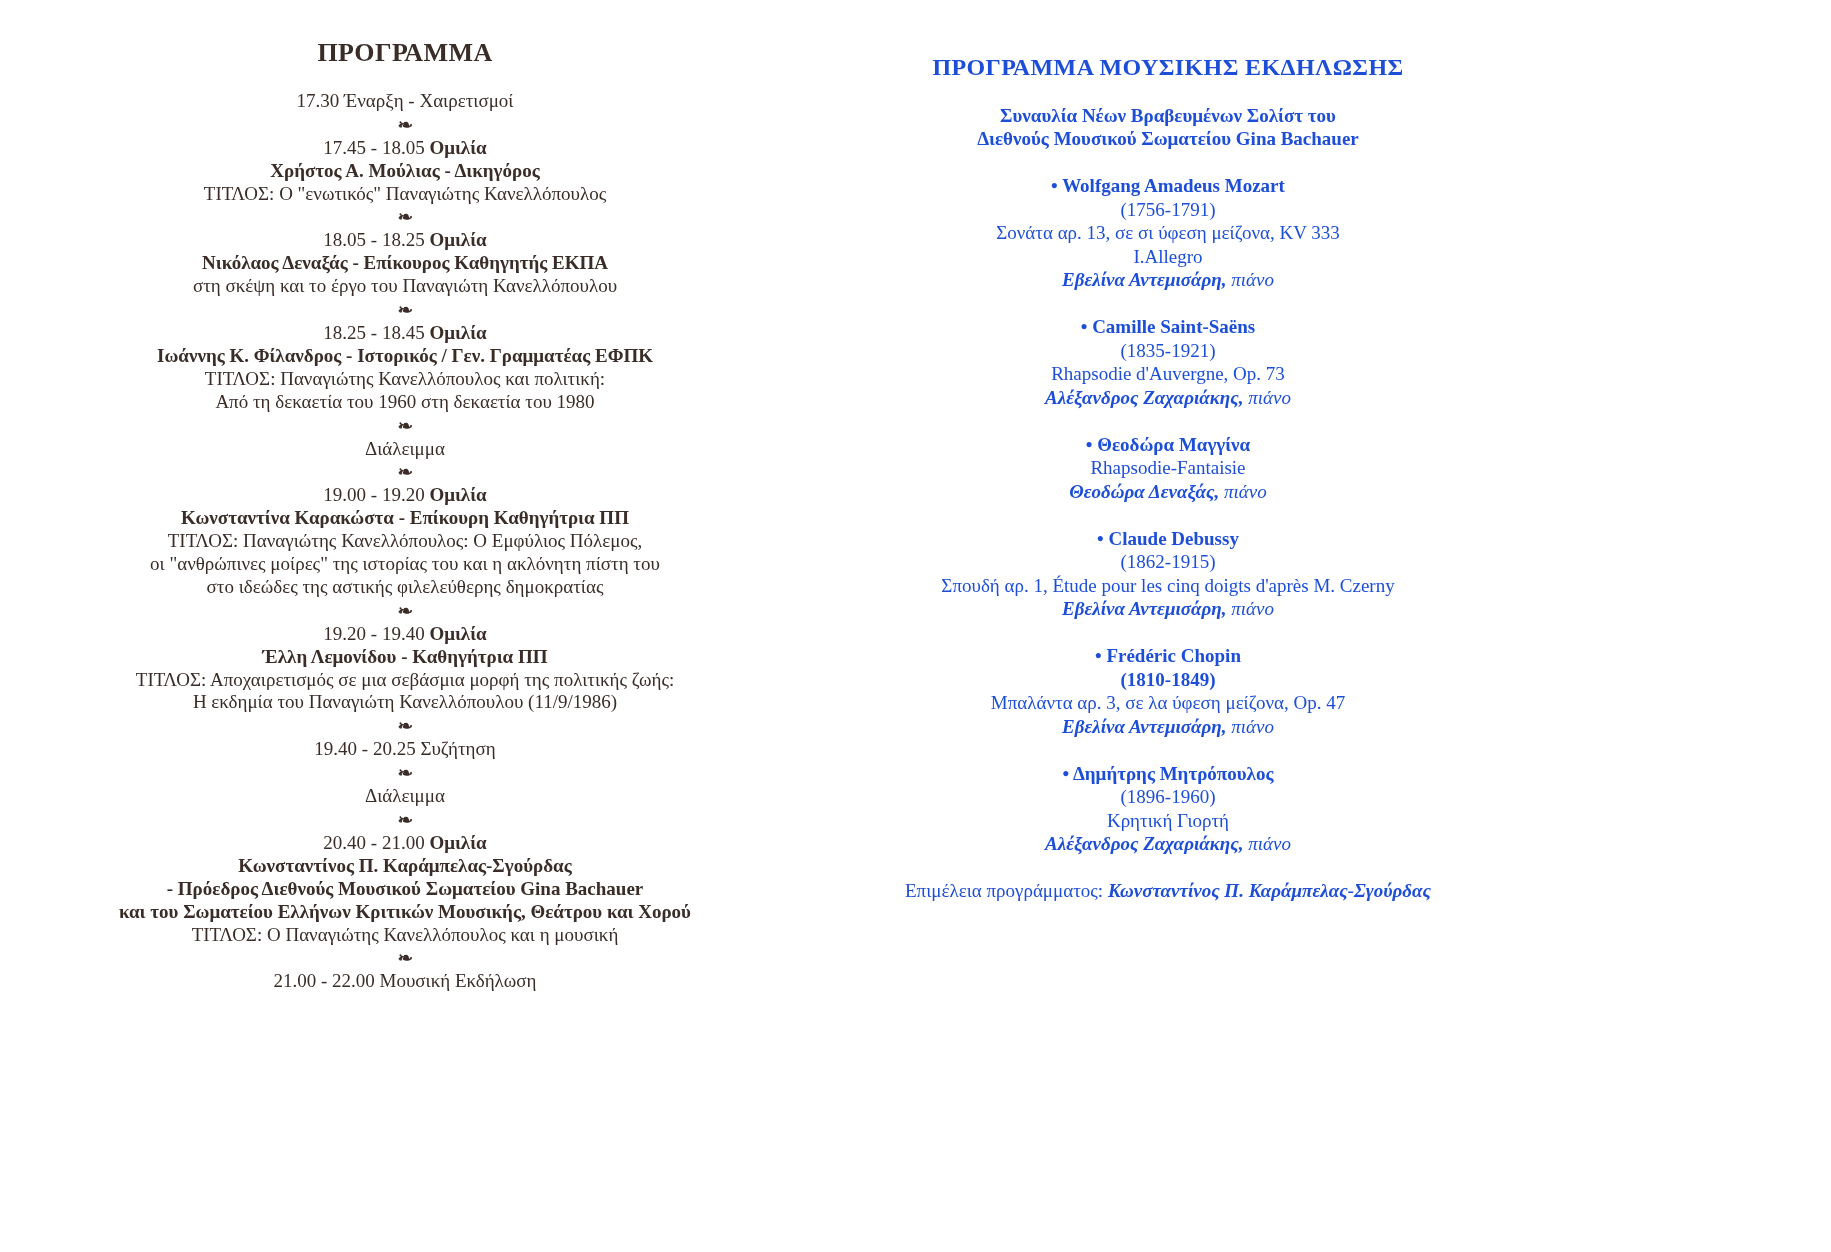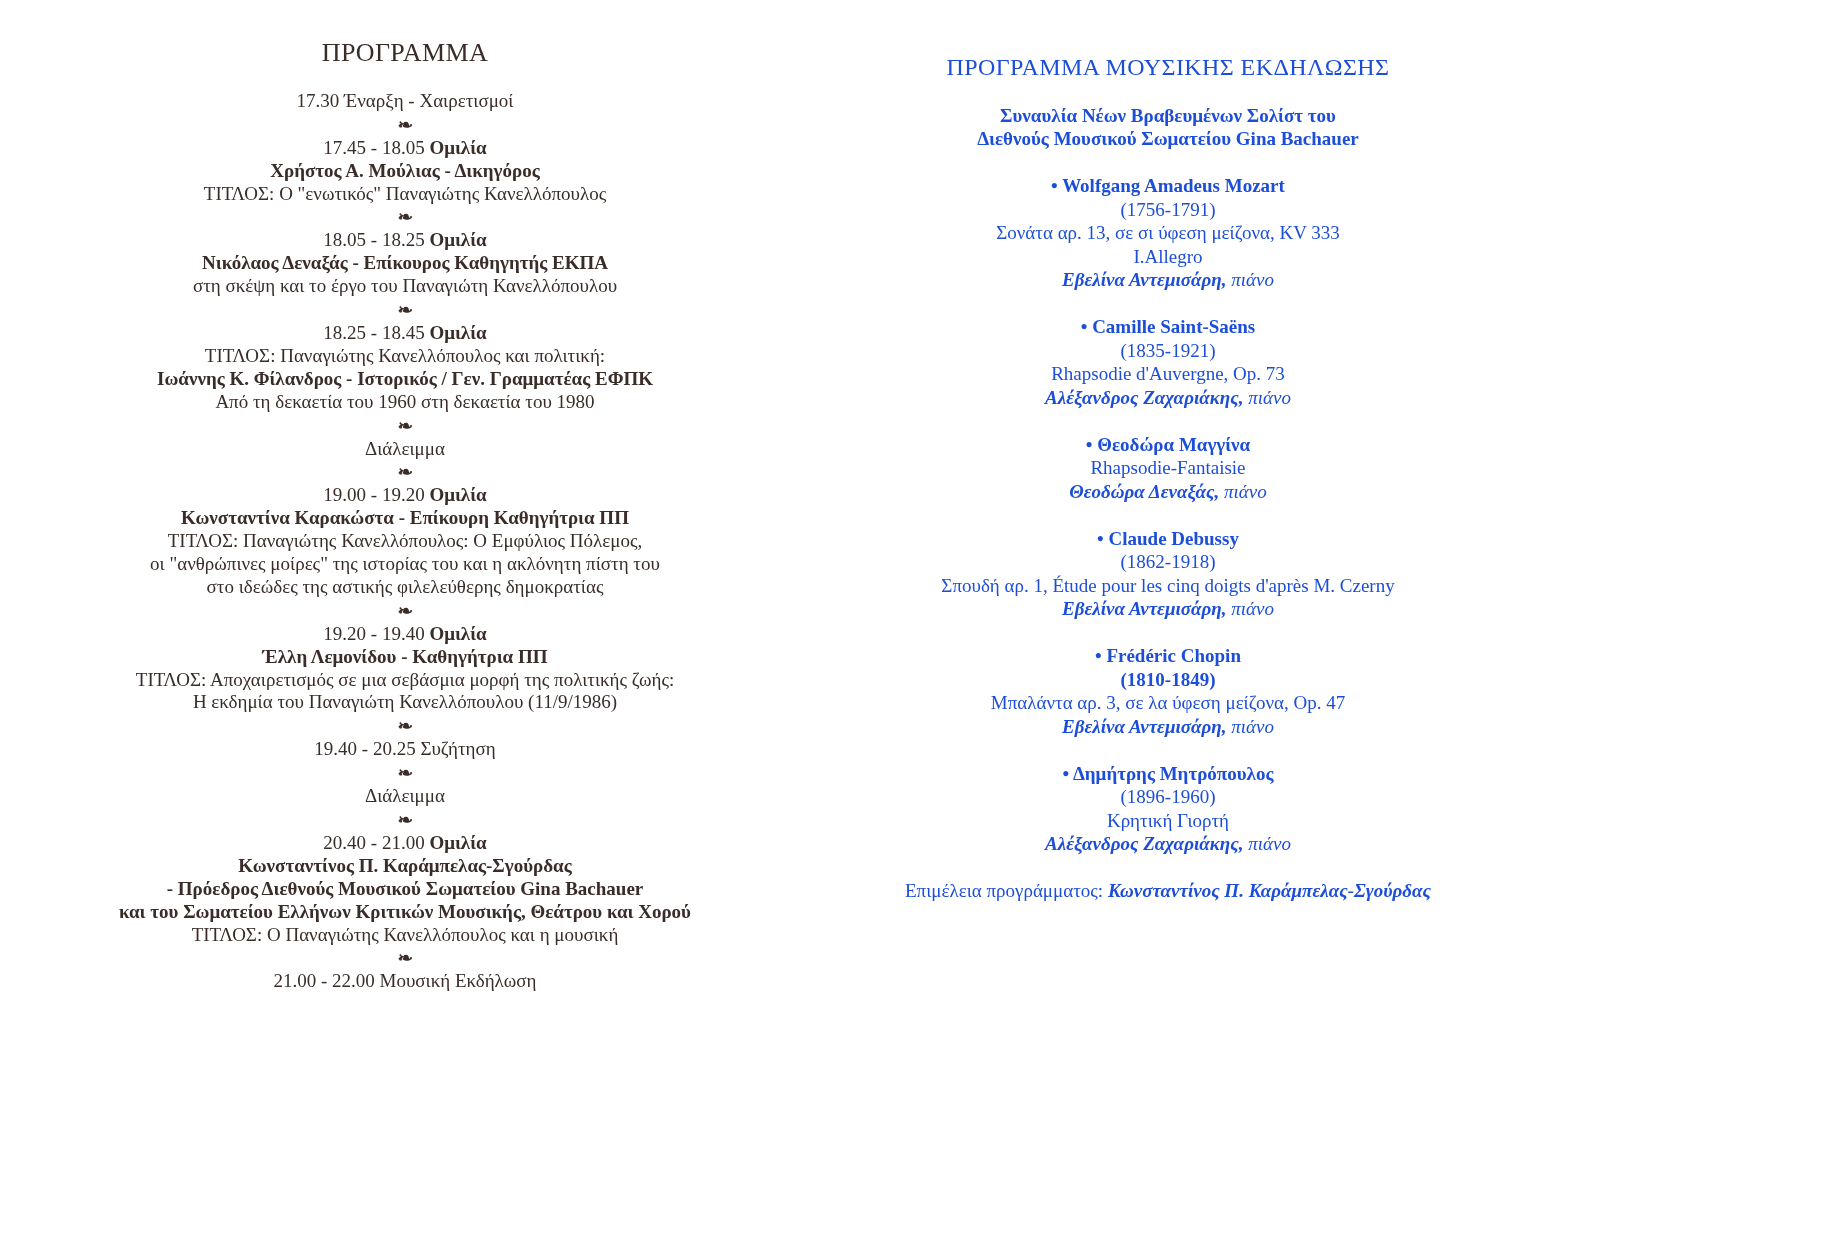--- a/index.html
+++ b/index.html
@@ -11,21 +11,21 @@
   .col{position:absolute;text-align:center;}
   .col-left{
     left:55px;top:42px;width:700px;
     color:#3a2d28;font-size:19px;line-height:22.9px;
   }
   .col-right{
     left:868px;top:40px;width:600px;
     color:#1d4ed8;font-size:19px;line-height:23.5px;margin-top:16px;
   }
   .page-title{
-    font-size:26px;font-weight:normal;margin:0 0 25px 0;letter-spacing:.4px;
+    font-size:26px;font-weight:bold;margin:0 0 25px 0;letter-spacing:.4px;
   }
   .col-right .page-title{font-size:24px;margin:0 0 24px 0;}
   .subtitle-line{font-weight:bold;text-align:center;}
   .subtitle-block{margin:0 0 23.5px 0;}
   .line{white-space:nowrap;}
   .r-b{font-weight:bold;font-family:Liberation Serif, serif;}
   .r-i{font-style:italic;text-align:right;}
   .r-bi{font-weight:bold;font-style:italic;}
   .orn{
     display:inline-block;font-size:15px;font-weight:bold;
@@ -44,22 +44,22 @@
       <div class="line"><span class="orn">❧</span></div>
       <div class="line"><span class="">17.45 - 18.05 </span><span class="r-b">Ομιλία</span></div>
       <div class="line"><span class="r-b">Χρήστος Α. Μούλιας - Δικηγόρος</span></div>
       <div class="line"><span class="">ΤΙΤΛΟΣ: Ο "ενωτικός" Παναγιώτης Κανελλόπουλος</span></div>
       <div class="line"><span class="orn">❧</span></div>
       <div class="line"><span class="">18.05 - 18.25 </span><span class="r-b">Ομιλία</span></div>
       <div class="line"><span class="r-b">Νικόλαος Δεναξάς - Επίκουρος Καθηγητής ΕΚΠΑ</span></div>
       <div class="line"><span class="">στη σκέψη και το έργο του Παναγιώτη Κανελλόπουλου</span></div>
       <div class="line"><span class="orn">❧</span></div>
       <div class="line"><span class="">18.25 - 18.45 </span><span class="r-b">Ομιλία</span></div>
+      <div class="line"><span class="r-b">Ιωάννης Κ. Φίλανδρος - Ιστορικός / Γεν. Γραμματέας ΕΦΠΚ</span></div>
       <div class="line"><span class="">ΤΙΤΛΟΣ: Παναγιώτης Κανελλόπουλος και πολιτική:</span></div>
-      <div class="line"><span class="r-b">Ιωάννης Κ. Φίλανδρος - Ιστορικός / Γεν. Γραμματέας ΕΦΠΚ</span></div>
       <div class="line"><span class="">Από τη δεκαετία του 1960 στη δεκαετία του 1980</span></div>
       <div class="line"><span class="orn">❧</span></div>
       <div class="line"><span class="">Διάλειμμα</span></div>
       <div class="line"><span class="orn">❧</span></div>
       <div class="line"><span class="">19.00 - 19.20 </span><span class="r-b">Ομιλία</span></div>
       <div class="line"><span class="r-b">Κωνσταντίνα Καρακώστα - Επίκουρη Καθηγήτρια ΠΠ</span></div>
       <div class="line"><span class="">ΤΙΤΛΟΣ: Παναγιώτης Κανελλόπουλος: Ο Εμφύλιος Πόλεμος,</span></div>
       <div class="line"><span class="">οι "ανθρώπινες μοίρες" της ιστορίας του και η ακλόνητη πίστη του</span></div>
       <div class="line"><span class="">στο ιδεώδες της αστικής φιλελεύθερης δημοκρατίας</span></div>
       <div class="line"><span class="orn">❧</span></div>
@@ -102,21 +102,21 @@
         <div class="line"><span class="">Rhapsodie d'Auvergne, Op. 73</span></div>
         <div class="line"><span class="r-bi">Αλέξανδρος Ζαχαριάκης,</span><span class="r-i"> πιάνο</span></div>
       </div>
       <div class="group">
         <div class="line"><span class="r-b">• Θεοδώρα Μαγγίνα</span></div>
         <div class="line"><span class="">Rhapsodie-Fantaisie</span></div>
         <div class="line"><span class="r-bi">Θεοδώρα Δεναξάς,</span><span class="r-i"> πιάνο</span></div>
       </div>
       <div class="group">
         <div class="line"><span class="r-b">• Claude Debussy</span></div>
-        <div class="line"><span class="">(1862-1918)</span></div>
+        <div class="line"><span class="">(1862-1915)</span></div>
         <div class="line"><span class="">Σπουδή αρ. 1, Étude pour les cinq doigts d'après M. Czerny</span></div>
         <div class="line"><span class="r-bi">Εβελίνα Αντεμισάρη,</span><span class="r-i"> πιάνο</span></div>
       </div>
       <div class="group">
         <div class="line"><span class="r-b">• Frédéric Chopin</span></div>
         <div class="line"><span class="r-b">(1810-1849)</span></div>
         <div class="line"><span class="">Μπαλάντα αρ. 3, σε λα ύφεση μείζονα, Op. 47</span></div>
         <div class="line"><span class="r-bi">Εβελίνα Αντεμισάρη,</span><span class="r-i"> πιάνο</span></div>
       </div>
       <div class="group">

